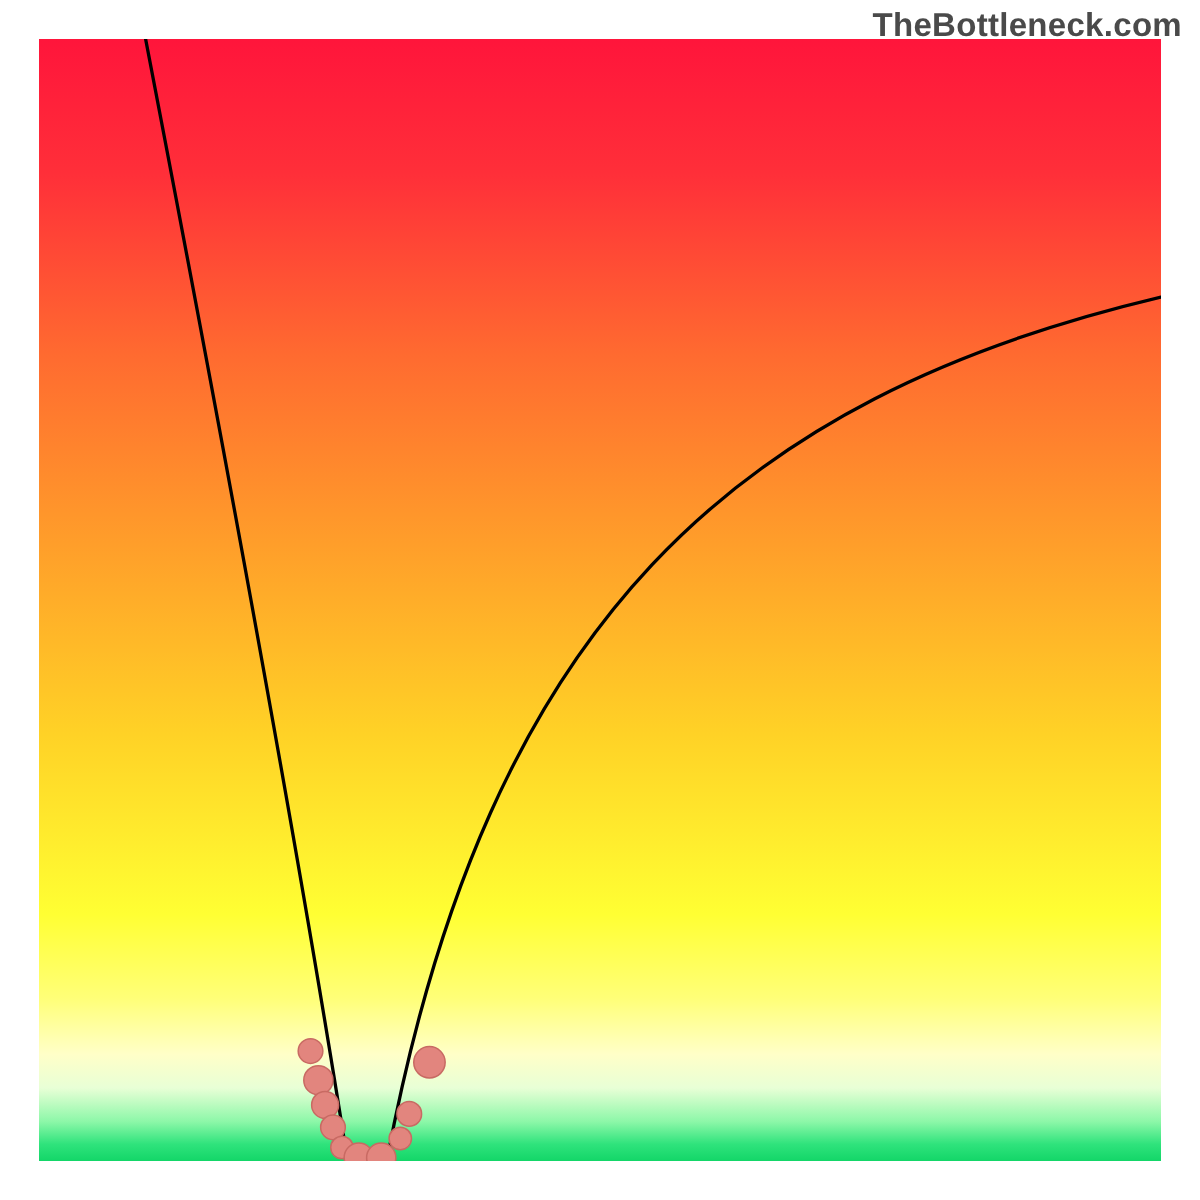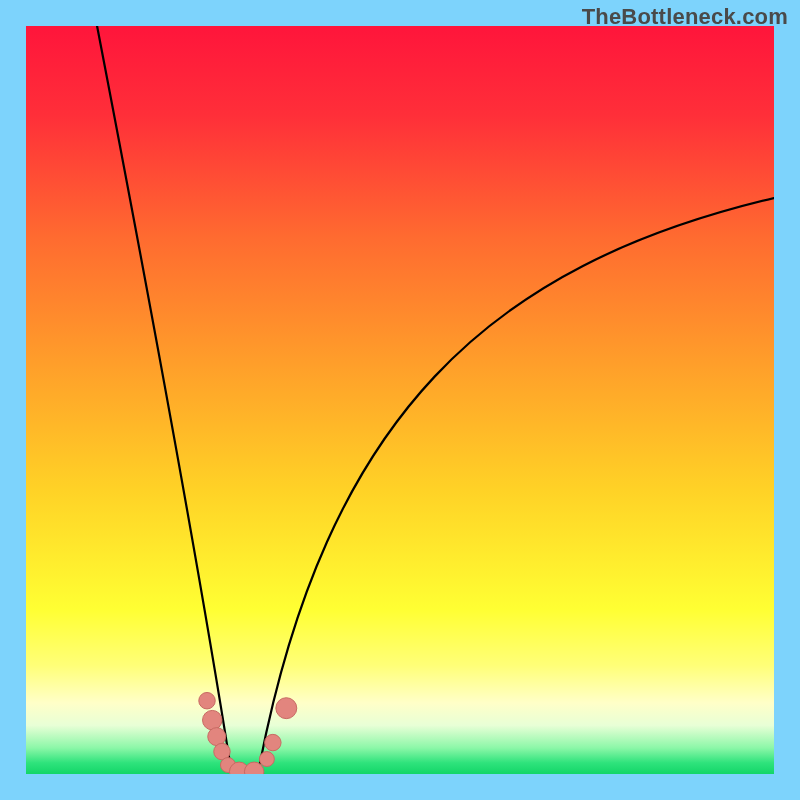--- a/index.html
+++ b/index.html
@@ -9,21 +9,21 @@
     height: 800px;
     background: #000;
     overflow: hidden;
   }
   .frame {
     position: absolute;
     left: 0;
     top: 0;
     width: 800px;
     height: 800px;
-    background: #7dd3fc;
+    background: #ffffff;
   }
   .plot {
     position: absolute;
     left: 26px;
     top: 26px;
     width: 748px;
     height: 748px;
     overflow: hidden;
   }
   .gradient {

